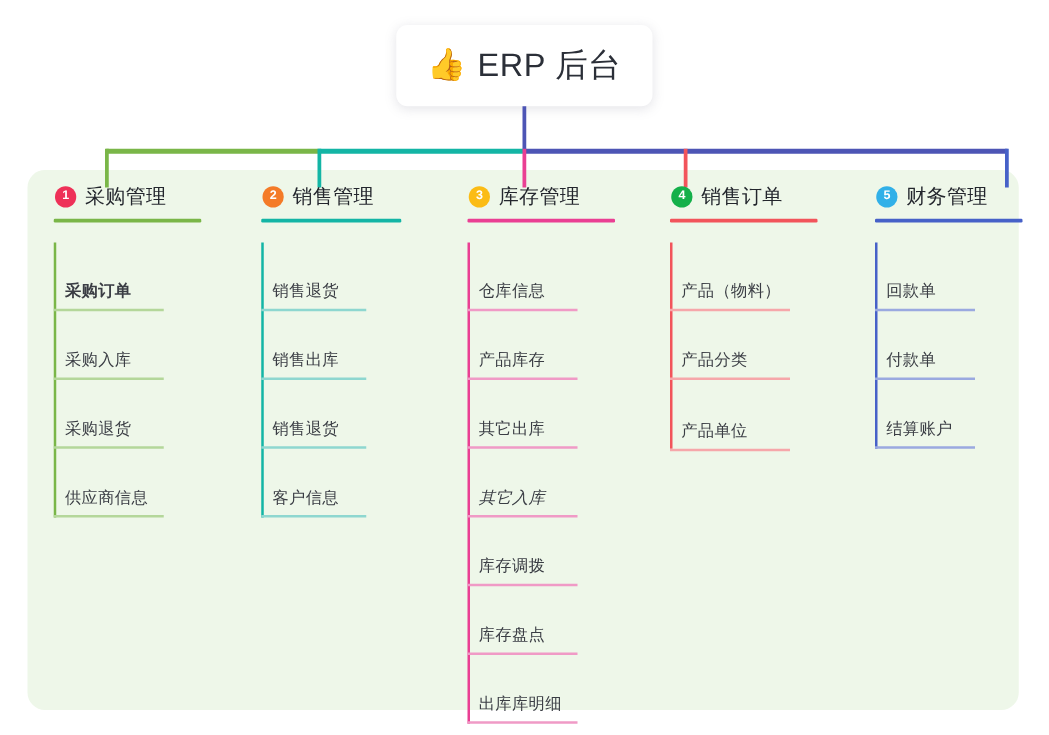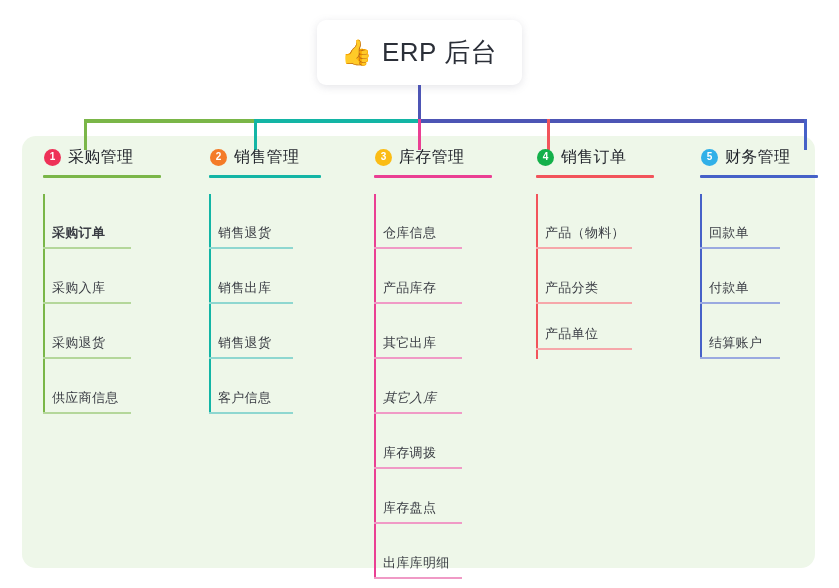--- a/index.html
+++ b/index.html
@@ -253,21 +253,21 @@
         <div class="header-rule" style="background: rgb(242, 84, 91); width: 118px; margin-left: 13px;"></div>
         <div class="spine" style="left: 13px; top: 50px; height: 165px; background: rgb(242, 84, 91); position: absolute;"></div>
         <div class="item" style="position: absolute; left: 0px; top: 50px; width: 160px; height: 55px;">
           <span class="item-label">产品（物料）</span>
           <div class="item-rule" style="width: 96px; background: rgb(246, 167, 170);"></div>
         </div>
         <div class="item" style="position: absolute; left: 0px; top: 105px; width: 160px; height: 55px; text-align: center;">
           <span class="item-label">产品分类</span>
           <div class="item-rule" style="width: 96px; background: rgb(246, 167, 170);"></div>
         </div>
-        <div class="item" style="position: absolute; left: 0px; top: 160px; width: 160px; height: 46px;">
+        <div class="item" style="position: absolute; left: 0px; top: 160px; width: 160px; height: 57px;">
           <span class="item-label">产品单位</span>
           <div class="item-rule" style="width: 96px; background: rgb(246, 167, 170);"></div>
         </div>
       </div>
       <div class="column" style="left: 687px; width: 150px;">
         <div class="col-header">
           <div class="badge" style="background: rgb(49, 176, 232);">5</div>
           <span class="col-title">财务管理</span>
         </div>
         <div class="header-rule" style="background: rgb(70, 97, 200); width: 118px; margin-left: 13px;"></div>

